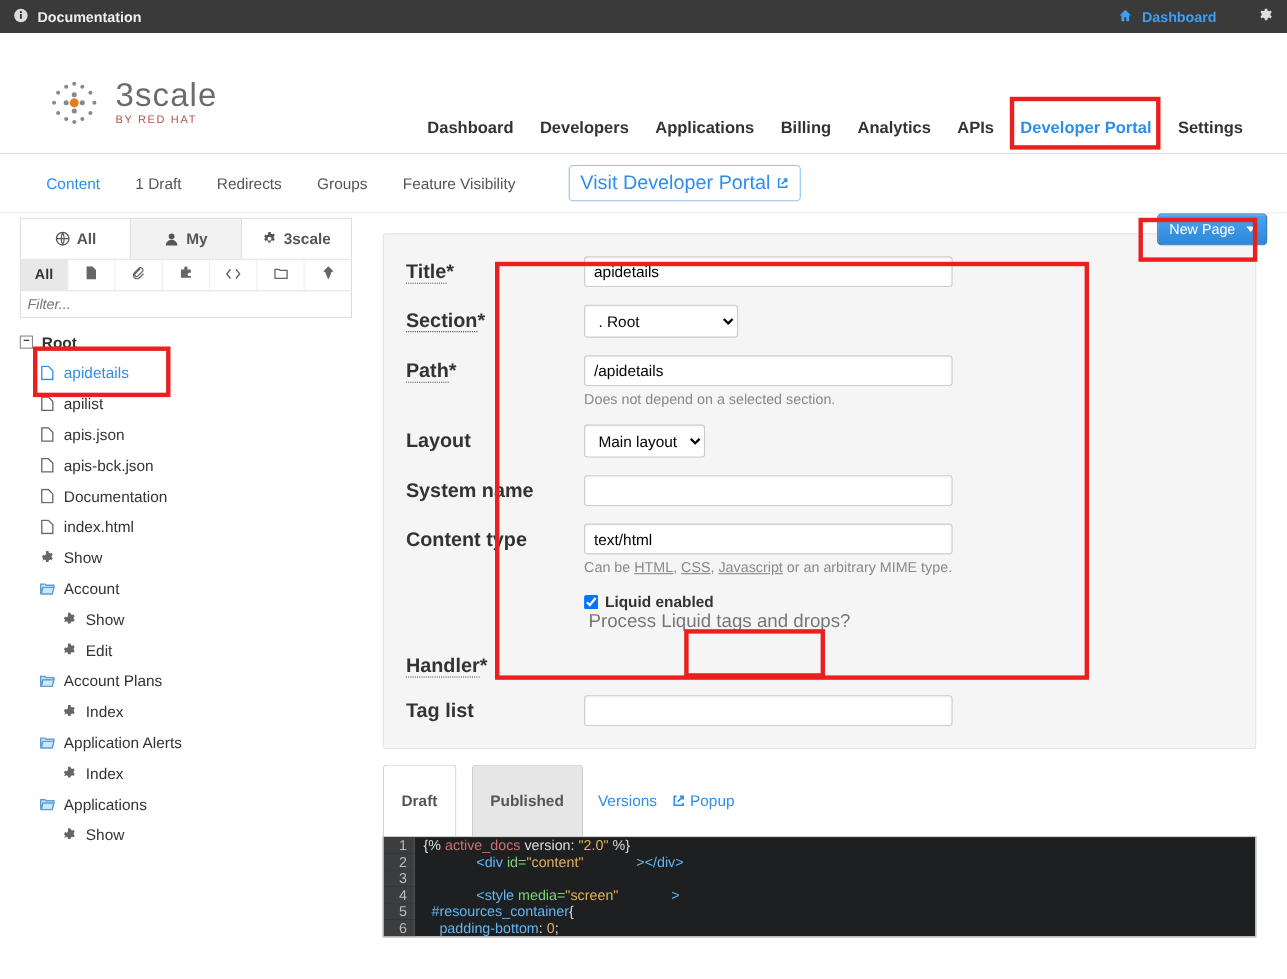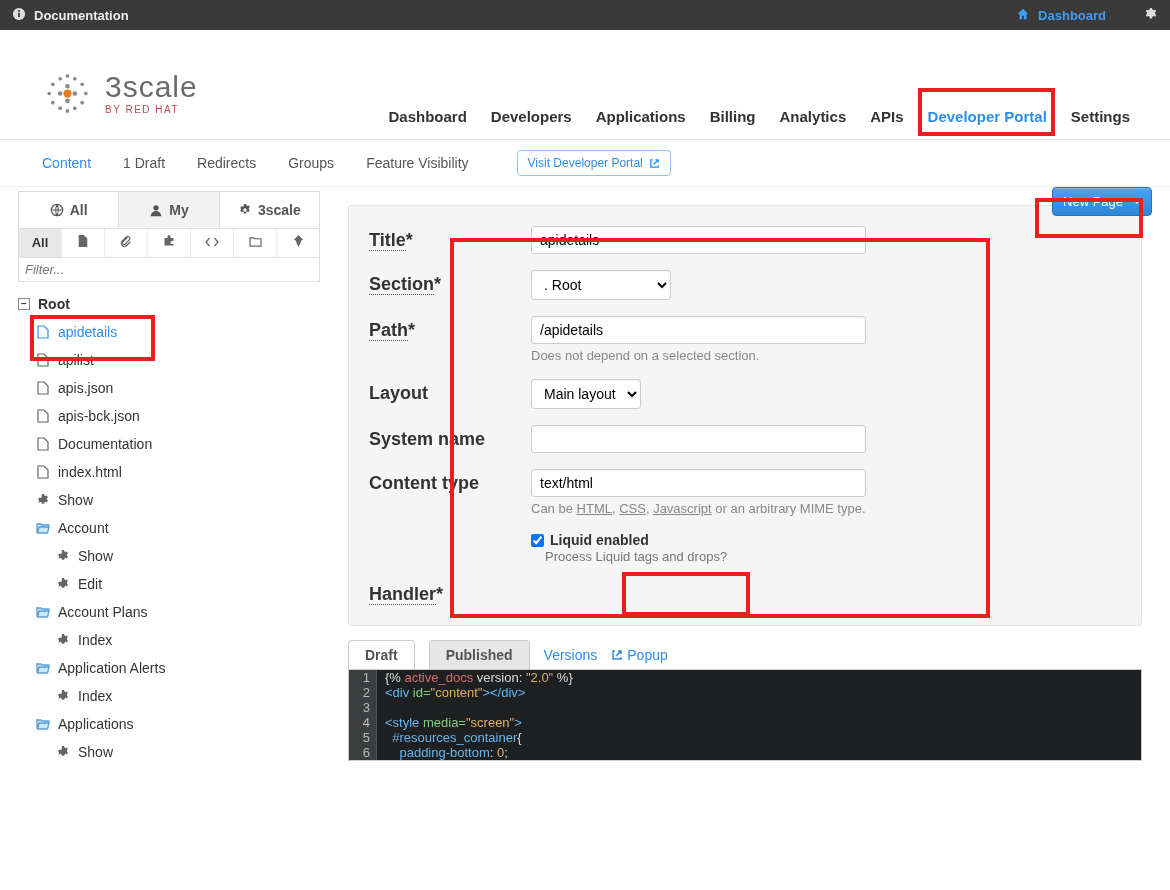--- a/index.html
+++ b/index.html
@@ -20,21 +20,21 @@
 .logo-sub { font-size: 10px; color: #b54f4f; letter-spacing: 1.5px; margin-top: 2px; }
 .mainnav { margin-left: auto; display: flex; gap: 24px; align-items: flex-end; padding-bottom: 14px; }
 .mainnav a { color: #333; font-weight: 700; text-decoration: none; font-size: 15px; }
 .mainnav a.active { color: #2e8ee8; }
 
 
 .subnav { display: flex; align-items: center; gap: 32px; padding: 10px 42px; border-bottom: 1px solid #eee; font-size: 14px; }
 .subnav a { color: #555; text-decoration: none; }
 .subnav a.active { color: #2e8ee8; }
 .subnav .btn-outline { margin-left: auto; }
-.btn-outline { border: 1px solid #8ec3f2; color: #2e8ee8; padding: 5px 10px; border-radius: 4px; background: #fff; display: inline-flex; align-items: center; gap: 6px; font-size: 12px; }
+.btn-outline { border: 1px solid #8ec3f2; color: #2e8ee8; padding: 5px 10px; border-radius: 4px; background: #fff; display: inline-flex; align-items: center; gap: 6px; font-size: 18px; }
 
 
 .layout { display: flex; }
 .sidebar { width: 320px; padding: 0 0 0 18px; }
 .side-tabs { display:flex; border:1px solid #ddd; border-bottom:none; margin-top:4px; }
 .side-tab { flex:1; text-align:center; padding:10px 0; font-weight:600; color:#555; border-right:1px solid #ddd; display:flex; align-items:center; justify-content:center; gap:6px; background:#fff; }
 .side-tab:last-child { border-right:none; }
 .side-tab.active { background:#f2f2f2; }
 .side-icons { display:flex; border:1px solid #ddd; border-top:1px solid #ddd; }
 .side-icon { flex:1; text-align:center; padding:6px 0; color:#666; border-right:1px solid #eee; font-size:13px; }
@@ -58,40 +58,40 @@
 .form-row { display:flex; align-items:flex-start; padding:8px 0; gap: 12px; }
 .form-label { width: 150px; font-weight:700; font-size:18px; color:#333; padding-top:4px; }
 .form-label .req { border-bottom:1px dotted #555; }
 .form-field { flex:1; }
 .form-field input[type=text], .form-field select { width: 100%; max-width: 335px; border:1px solid #ccc; border-radius:3px; padding:5px 8px; font-size:14px; background:#fff; box-shadow: inset 0 1px 2px rgba(0,0,0,.05);}
 .form-field .hint { color:#888; font-size:13px; margin-top:4px; }
 .form-field .hint .u { text-decoration: underline; }
 .section-hdr { font-weight:700; margin: 10px 0 4px; display:flex; align-items:center; gap:4px; }
 .checkbox-row { display:flex; align-items:center; gap:6px; }
 .checkbox-row label { font-weight:700; }
-.inline-hint { color:#777; font-size:13px; margin-left:14px;text-align:right; }
+.inline-hint { color:#777; font-size:17px; margin-left:4px;text-align:right; }
 .select-sm { width:auto !important; min-width:80px; }
 .select-md { width:auto !important; min-width:140px; }
 
 .newpage-btn { position:absolute; top: 0; right: 18px; }
 .btn-primary { background: linear-gradient(#4aa3ef,#2d88d8); color:#fff; border:1px solid #2273bd; border-radius:4px; padding:6px 10px; font-weight:400; font-size:13px; display:inline-flex; align-items:center; gap:6px; box-shadow: inset 0 1px 0 rgba(255,255,255,.25); }
 .btn-primary .caret { border-left:4px solid transparent; border-right:4px solid transparent; border-top:5px solid #fff; display:inline-block; margin-left:4px; }
 
 
 .editor-tabs { display:flex; align-items:center; gap: 14px; margin-top: 14px; }
-.etab { border:1px solid #ccc; border-bottom:none; padding:6px 16px; border-radius:4px 4px 0 0; background:#fff; font-weight:600; color:#555;text-align:right; }
+.etab { border:1px solid #ccc; border-bottom:none; padding:24px 16px; border-radius:4px 4px 0 0; background:#fff; font-weight:600; color:#555;text-align:right; }
 .etab.active { background:#e6e6e6; }
 .etab-link { color:#2e8ee8; text-decoration:none; display:inline-flex; align-items:center; gap:4px; }
 
 
 .editor { background:#1d1f20; color:#ddd; font-family: Menlo, Consolas, monospace; font-size:13px; border:1px solid #ccc; }
 .code-line { display:flex; }
 .gutter { width:28px; background:#3b3d3e; color:#bbb; text-align:right; padding:0 6px; border-right:1px solid #555; }
 .code { padding:0 8px; white-space:pre; }
-.tok-tag { color:#64b6f0; }
+.tok-tag { color:#64b6f0;margin-left:48px; }
 .tok-attr { color:#7fd27a; }
 .tok-str { color:#e2b15a; }
 .tok-prop { color:#64b6f0; }
 .tok-punc { color:#ddd; }
 .tok-liq { color:#d56f6f; }
 
 
 .hl { position:absolute; border:4px solid #ec1f1f; pointer-events:none; z-index:50; }
 </style>
 </head>
@@ -393,20 +393,24 @@
           <span class="checkbox-row">
             <input type="checkbox" checked="" style="">
             <label>Liquid enabled</label>
           </span>
           <span class="inline-hint">Process Liquid tags and drops?</span>
         </div>
       </div>
       <div class="form-row">
         <div class="form-label"><span class="req">Handler</span>*</div>
       </div>
+      <div class="form-row">
+        <div class="form-label">Tag list</div>
+        <div class="form-field"><input type="text" value="" style=""></div>
+      </div>
     </div>
 
     <div class="editor-tabs">
       <div class="etab">Draft</div>
       <div class="etab active">Published</div>
       <a class="etab-link" href="#">Versions</a>
       <a class="etab-link" href="#">
         <svg viewBox="0 0 12 12" width="12" height="12" fill="none" stroke="#2e8ee8" stroke-width="1.5">
             <path d="M4 2H2v8h8V8M7 2h3v3M10 2 5 7"></path>
           </svg>

